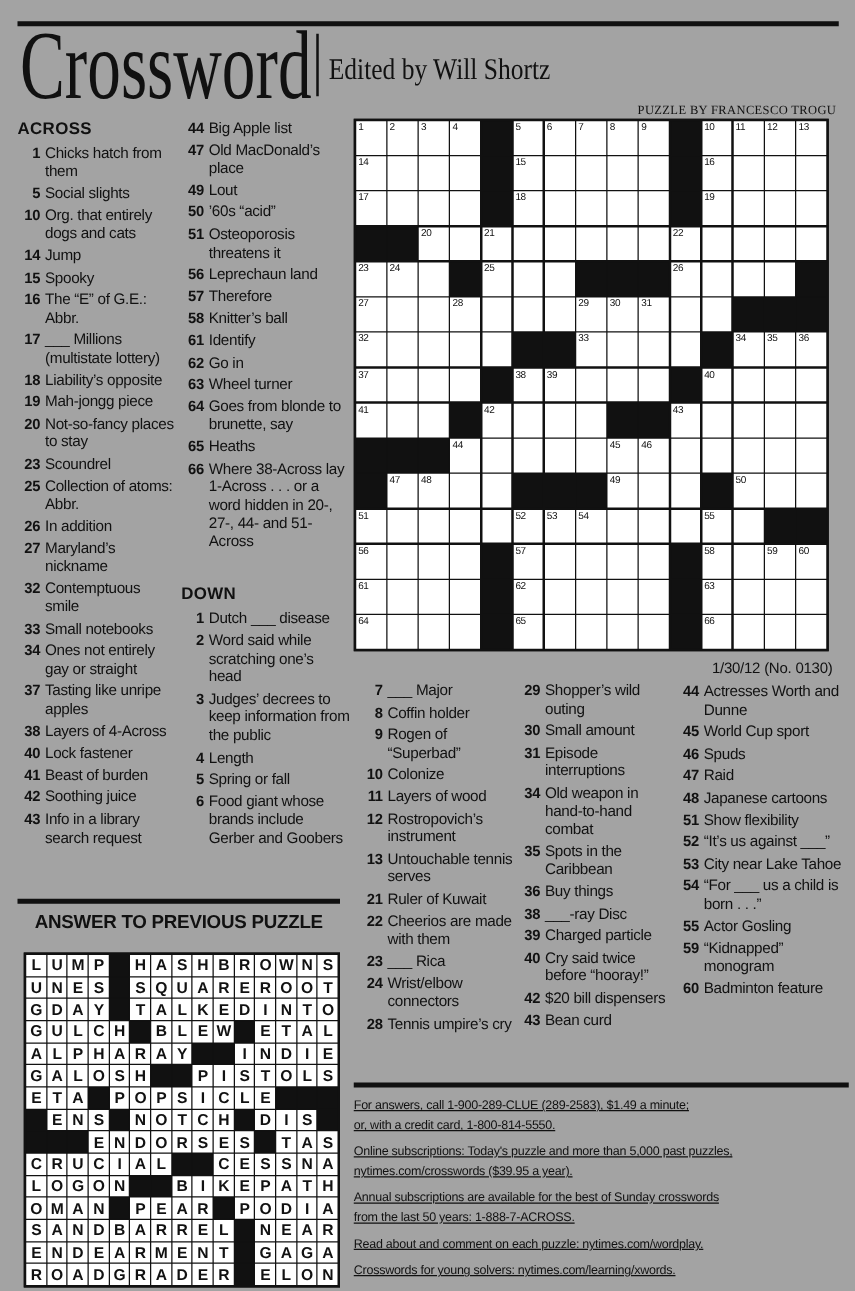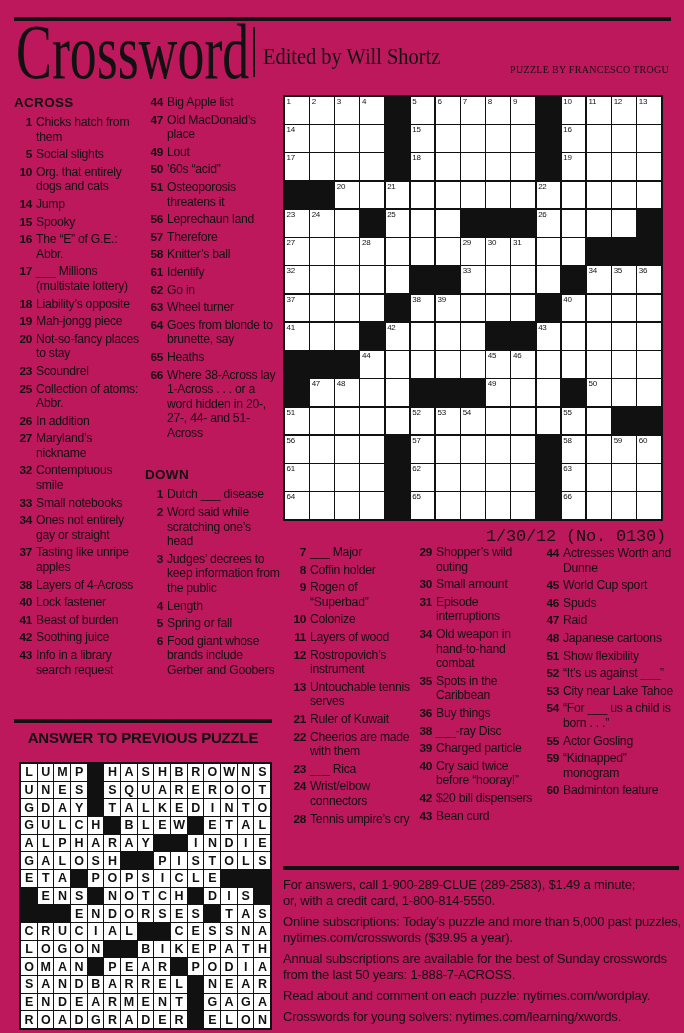--- a/index.html
+++ b/index.html
@@ -1,66 +1,66 @@
 <!DOCTYPE html>
 <html><head>
 <meta charset="utf-8">
 <style>
   html,body{margin:0;padding:0;background:#fff;}
-  #page{position:relative;width:684px;height:1033px;background:#be185d;color:#111;
+  #page{position:relative;width:684px;height:1033px;background:#a3a3a3;color:#111;
         font-family:"Liberation Sans",sans-serif;overflow:hidden;}
   .rule{position:absolute;background:#111;}
   .top-rule{left:14px;top:17px;width:657px;height:4px;}
   .answer-rule{left:14px;top:719px;width:258px;height:4px;}
   .footer-rule{left:283px;top:866px;width:396px;height:4px;}
 
   .title{position:absolute;left:16px;top:13px;font-family:"Liberation Serif",serif;
          font-size:78px;line-height:1;transform:scaleX(.69);transform-origin:left top;white-space:nowrap;}
   .title-divider{position:absolute;left:253px;top:27px;width:2px;height:50px;background:#111;}
   .edited-by{position:absolute;left:263px;top:43px;font-family:"Liberation Serif",serif;
          font-size:24px;line-height:1.1;transform:scaleX(.85);transform-origin:left top;white-space:nowrap;}
-  .byline{position:absolute;right:15px;top:64px;font-family:"Liberation Serif",serif;
+  .byline{position:absolute;right:15px;top:83px;font-family:"Liberation Serif",serif;
          font-size:10px;letter-spacing:.3px;}
 
   .clue-col{position:absolute;}
   .col-1{left:14px;top:95px;width:127px;}
   .col-2{left:145px;top:95px;width:135px;}
   .clue-head{font-weight:bold;font-size:13.5px;line-height:15px;text-align:left;
              margin-bottom:5px;letter-spacing:.3px;}
   .down-head{margin-top:27px;}
   .clue{display:flex;align-items:flex-start;margin-bottom:3px;}
   .cn{flex:none;width:22px;text-align:right;font-weight:bold;font-size:11.8px;
       line-height:14.6px;padding-right:4px;box-sizing:border-box;letter-spacing:-.3px;}
   .ct{flex:1;font-size:12.2px;line-height:14.6px;letter-spacing:-.25px;}
 
   .xgrid{position:absolute;left:283px;top:95px;width:380px;height:426px;box-sizing:border-box;
          background:#111;border:2.5px solid #111;display:grid;
          grid-template-columns:repeat(15,1fr);grid-template-rows:repeat(15,1fr);gap:1.5px;}
   .xcell{background:#fff;position:relative;}
   .xcell.black{background:#111;}
   .xcell .num{position:absolute;top:0;left:1.5px;font-size:8px;line-height:10px;letter-spacing:-.3px;}
 
-  .date-label{position:absolute;right:18px;top:527px;font-size:17px;letter-spacing:-.2px;font-family:Liberation Mono, monospace;}
+  .date-label{position:absolute;right:18px;top:527px;font-size:12px;letter-spacing:-.2px;}
 
   .bcol{position:absolute;}
   .bcol-a{left:288px;top:545px;width:127px;}
   .bcol-b{left:414px;top:545px;width:129px;}
   .bcol-c{left:541px;top:546px;width:142px;}
 
   .answer-heading{position:absolute;left:14px;top:729px;width:258px;text-align:center;
                   font-weight:bold;font-size:15px;line-height:18px;letter-spacing:-.2px;}
   .agrid{position:absolute;left:19px;top:762px;width:253px;height:268px;box-sizing:border-box;
          background:#111;border:2px solid #111;display:grid;
          grid-template-columns:repeat(15,1fr);grid-template-rows:repeat(15,1fr);gap:1px;}
   .acell{background:#fff;display:flex;align-items:center;justify-content:center;
          font-weight:bold;font-size:12.5px;letter-spacing:-.5px;}
   .acell.black{background:#111;}
 
   .footer{position:absolute;left:283px;top:877px;width:399px;}
-  .footer p{margin:0 0 5px 0;font-size:13px;line-height:16px;letter-spacing:-.2px;white-space:pre-line;}
+  .footer p{margin:0 0 5px 0;font-size:10px;line-height:16px;letter-spacing:-.2px;white-space:pre-line;text-decoration:underline;}
 </style>
 </head>
 <body>
 
 <div id="page">
   <div class="rule top-rule"></div>
   <div class="title">Crossword</div>
   <div class="title-divider"></div>
   <div class="edited-by">Edited by Will Shortz</div>
   <div class="byline">PUZZLE BY FRANCESCO TROGU</div>

